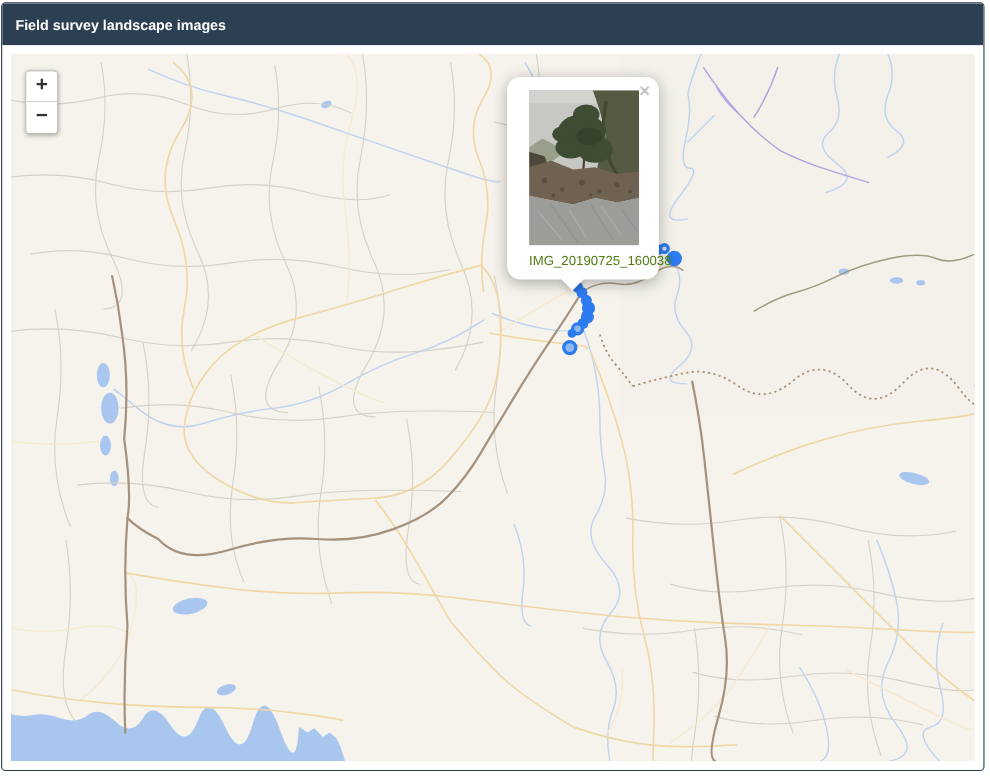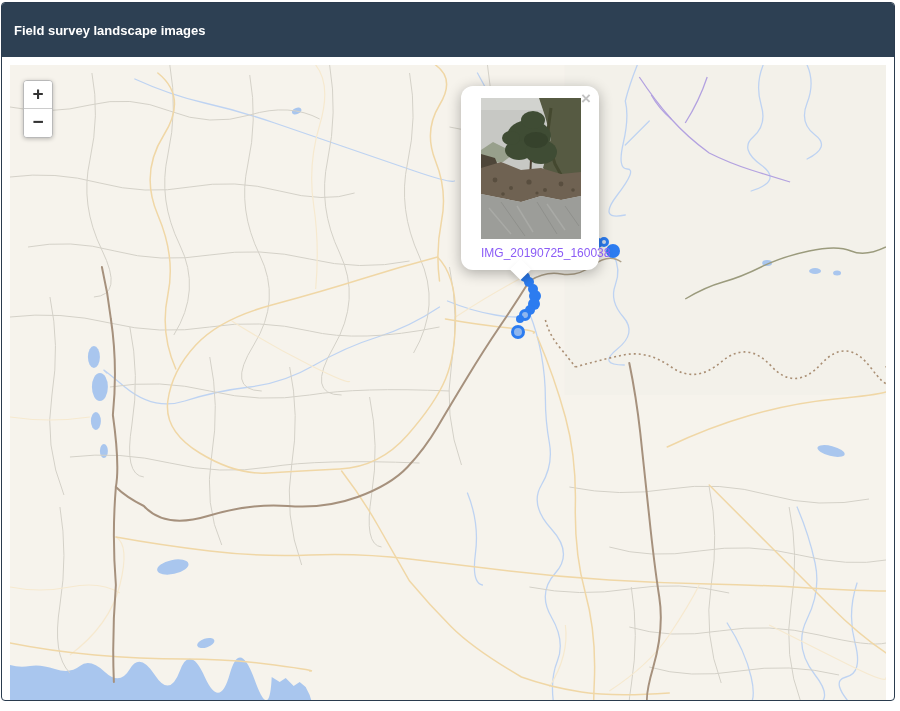--- a/index.html
+++ b/index.html
@@ -4,21 +4,21 @@
 <style>
   :root{
     --header-bg:#2d4053; --panel-border:#2a3b4e; --marker:#2c7cf0;
     --marker-ring-fill:#8fb6ee; --marker-ring-light:#d2ddec;
     --land:#f6f3ec; --water:#a9c6ee; --attr-text:#333333;
   }
   *{margin:0;padding:0;box-sizing:border-box;}
   html,body{width:900px;height:711px;background:#ffffff;font-family:"Liberation Sans",sans-serif;overflow:hidden;}
   .panel{position:absolute;left:1px;top:2px;width:894px;height:699px;border:1px solid var(--panel-border);
          border-radius:4px;background:#fff;overflow:hidden;}
-  .panel-header{height:54px;background:var(--header-bg);color:#fff;display:flex;align-items:center;
+  .panel-header{height:38px;background:var(--header-bg);color:#fff;display:flex;align-items:center;
                 padding:0 12px;font-size:13px;font-weight:bold;}
   .panel-body{padding:8px;height:659px;}
   .map{position:relative;width:876px;height:643px;background:var(--land);overflow:hidden;}
   .map svg.basemap{position:absolute;left:0;top:0;width:100%;height:100%;}
 
   
   .zoom-control{position:absolute;left:13px;top:15px;z-index:30;width:30px;background:#fff;
                 border:1px solid #b9b9b9;border-radius:4px;box-shadow:0 1px 4px rgba(0,0,0,.25);overflow:hidden;}
   .zoom-btn{display:block;width:100%;height:28px;line-height:26px;text-align:center;font-size:19px;
             font-weight:bold;color:#333;background:#fff;cursor:pointer;user-select:none;}
@@ -31,21 +31,21 @@
   .marker.ring-light{background:var(--marker-ring-light);border:3px solid var(--marker);}
 
   
   .popup{position:absolute;left:451px;top:21px;width:138px;height:184px;background:#fff;z-index:20;
          border-radius:12px;box-shadow:0 3px 14px rgba(0,0,0,.3);}
   .popup-tip{position:absolute;left:52px;bottom:-7px;width:15px;height:15px;background:#fff;
              transform:rotate(45deg);box-shadow:3px 3px 6px rgba(0,0,0,.12);}
   .popup-close{position:absolute;right:8px;top:4px;font-size:17px;color:#c3c3c3;cursor:pointer;
                font-weight:bold;line-height:17px;}
   .popup-photo{position:absolute;left:20px;top:12px;width:100px;height:141px;overflow:hidden;background:#c7c8c4;}
-  .popup-caption{position:absolute;left:20px;top:160px;font-size:12px;color:#8b5cf6;white-space:nowrap;}
+  .popup-caption{position:absolute;left:20px;top:160px;font-size:12px;color:#4d7c0f;white-space:nowrap;}
 
   
   .attribution{position:absolute;right:0;bottom:0;z-index:25;background:rgba(255,255,255,.8);
                padding:1px 5px;font-size:11px;color:var(--attr-text);line-height:14px;}
   .attribution a{color:var(--attr-text);text-decoration:none;}
 </style>
 </head>
 <body>
 
 <div class="panel">

